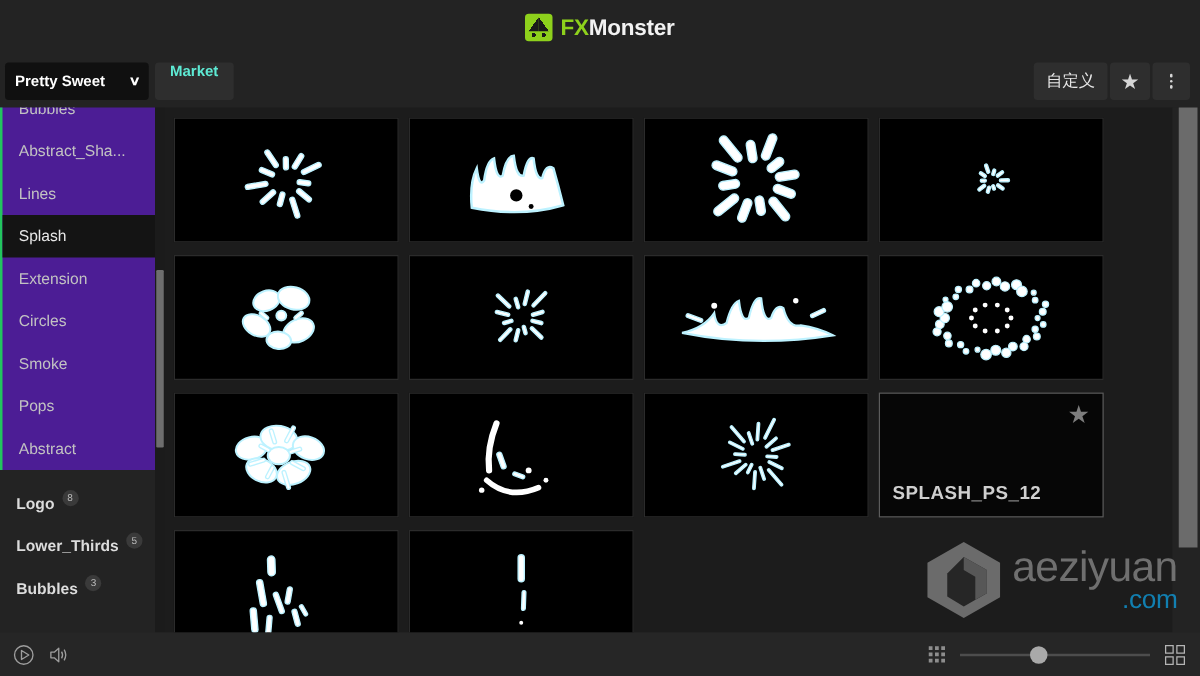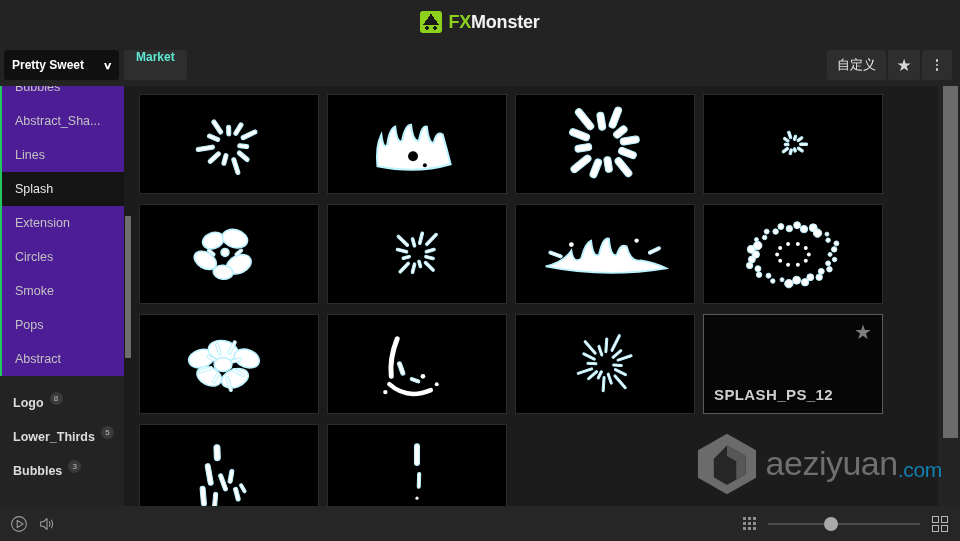--- a/index.html
+++ b/index.html
@@ -146,21 +146,21 @@
     background: #6b6b6b;
   }
 
   
   .watermark {
     position: absolute; right: 18px; bottom: 44px;
     display: flex; align-items: center; gap: 6px;
     pointer-events: none; opacity: 0.72;
   }
   .wm-cube { width: 66px; height: 66px; position: relative; }
-  .wm-text { display: flex; align-items: flex-end; line-height: 0.92; }
+  .wm-text { display: flex; flex-direction: column; align-items: flex-end; line-height: 0.92; }
   .wm-name { color: #8f8f8f; font-size: 34px; font-weight: normal; letter-spacing: -0.5px; }
   .wm-dom { color: #0ea5e9; font-size: 21px; letter-spacing: -0.3px; }
 
   
   .bottombar {
     position: absolute; left: 0; bottom: 0; width: 960px; height: 35px;
     background: #262626;
     display: flex; align-items: center;
   }
   .bb-left { display: flex; align-items: center; gap: 10px; padding-left: 10px; }

